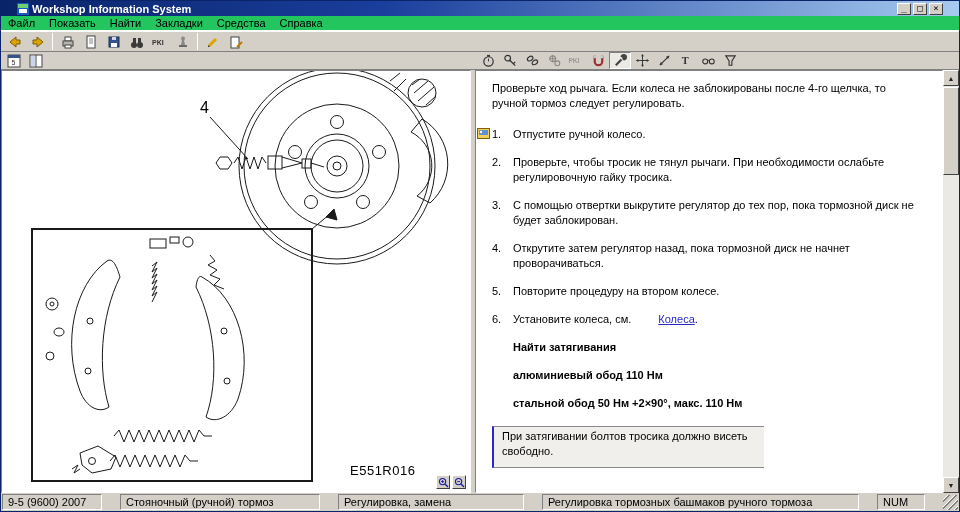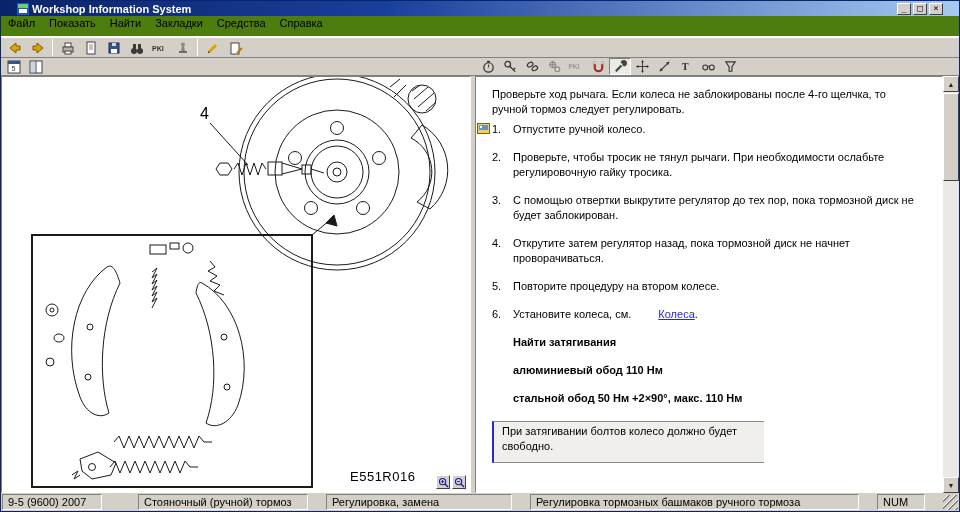--- a/index.html
+++ b/index.html
@@ -8,21 +8,21 @@
 
   .window { width:960px; height:512px; display:flex; flex-direction:column; border:1px solid #0a246a; }
 
   
   .titlebar { height:15px; background:linear-gradient(to right,#0a246a,#1a3e9c 40%,#a6caf0); display:flex; align-items:center; padding:0 16px; flex:0 0 auto; }
   .titlebar .app-icon { width:12px; height:12px; margin-right:3px; flex:0 0 auto; }
   .titlebar .title { color:#fff; font-weight:bold; font-size:11px; flex:1; white-space:nowrap; overflow:hidden; }
   .winbtn { width:14px; height:12px; margin-left:2px; font-size:9px; line-height:9px; display:flex; align-items:center; justify-content:center; background:#d4d0c8; border:1px solid; border-color:#fff #404040 #404040 #fff; color:#000; font-family:"DejaVu Sans Mono",monospace; }
 
   
-  .menubar { height:21px; display:flex; align-items:flex-start; background:#4d7c0f; border-bottom:1px solid #fff; flex:0 0 auto; }
+  .menubar { height:15px; display:flex; align-items:center; background:#22c55e; border-bottom:1px solid #fff; flex:0 0 auto; }
   .menu-item { padding:1px 7px; cursor:default; }
 
   
   .toolbar { height:21px; display:flex; align-items:center; background:#d4d0c8; border-top:1px solid #fff; border-bottom:1px solid #808080; padding-left:2px; flex:0 0 auto; }
   .tbbtn { width:23px; height:19px; display:flex; align-items:center; justify-content:center; border:1px solid transparent; background:transparent; cursor:default; }
   .tbbtn.pressed { border-color:#808080 #fff #fff #808080; background:#eceae5; }
   .tbbtn.disabled { opacity:.45; }
   .tbsep { width:1px; height:17px; background:#808080; border-right:1px solid #fff; margin:0 3px; }
 
   .iconrow { height:18px; display:flex; align-items:center; background:#d4d0c8; border-bottom:1px solid #808080; flex:0 0 auto; }
@@ -35,42 +35,42 @@
   .left-pane { width:470px; background:#fff; border:1px solid; border-color:#808080 #fff #fff #808080; position:relative; overflow:hidden; flex:0 0 auto; }
   .splitter { width:4px; background:#d4d0c8; flex:0 0 auto; cursor:col-resize; }
   .right-pane { flex:1 1 auto; background:#fff; border:1px solid; border-color:#808080 #fff #fff #808080; overflow:hidden; position:relative; }
 
   
   .zoom-controls { position:absolute; right:4px; bottom:3px; display:flex; gap:2px; }
   .zoombtn { width:14px; height:14px; background:#d4d0c8; border:1px solid; border-color:#fff #404040 #404040 #fff; display:flex; align-items:center; justify-content:center; }
 
   
   .doc { padding:10px 14px 10px 16px; font-size:11px; line-height:15px; color:#000; }
-  .doc .intro { margin-bottom:5px; max-width:432px; }
+  .doc .intro { margin-bottom:16px; max-width:432px; }
   .step { display:flex; margin-bottom:13px; position:relative; max-width:432px; }
   .step .num { width:21px; flex:0 0 auto; }
   .step .txt { flex:1 1 auto; }
   .doc a { color:#2929c8; text-decoration:underline; cursor:pointer;margin-left:24px; }
   .fig-marker { position:absolute; left:-15px; top:1px; }
   .torque-title, .torque-line { font-weight:bold; margin-top:13px; }
   .notebox { width:272px; background:#f0efec; border-top:1px solid #8a8a8a; border-bottom:1px solid #8a8a8a; border-left:2px solid #2929c8; margin:15px 0 15px 0; }
   .notebox .nb-title { color:#0000d0; font-weight:bold; padding:5px 8px 3px 8px; }
   .notebox .nb-body { padding:2px 8px 8px 8px; }
 
   
   .scrollbar { width:16px; background:#ebe9e4; display:flex; flex-direction:column; position:relative; flex:0 0 auto; }
   .sb-btn { width:16px; height:16px; background:#d4d0c8; border:1px solid; border-color:#fff #404040 #404040 #fff; font-size:7px; display:flex; align-items:center; justify-content:center; color:#222; flex:0 0 auto; }
   .sb-down { position:absolute; bottom:0; }
   .sb-thumb { position:absolute; top:17px; left:0; width:16px; height:88px; background:#d4d0c8; border:1px solid; border-color:#fff #404040 #404040 #fff; }
 
   
   .statusbar { height:18px; display:flex; align-items:center; background:#d4d0c8; padding:1px 1px 1px 1px; gap:18px; flex:0 0 auto; }
   .sseg { height:16px; border:1px solid; border-color:#808080 #fff #fff #808080; padding:1px 5px 0 5px; white-space:nowrap; overflow:hidden; }
   .sseg.f1 { width:100px; flex:0 0 auto; }
-  .sseg.f2 { width:170px; flex:0 0 auto;margin-left:18px; }
+  .sseg.f2 { width:200px; flex:0 0 auto; }
   .sseg.f3 { width:186px; flex:0 0 auto; }
   .sseg.f4 { flex:1 1 auto; }
   .sseg.fnum { width:48px; flex:0 0 auto; }
   .grip { width:15px; height:15px; background:repeating-linear-gradient(135deg, transparent 0 3px, #fff 3px 4px, #808080 4px 5px); flex:0 0 auto; }
 
   svg { display:block; }
 </style>
 </head>
 <body>
 
@@ -407,21 +407,21 @@
             <div>
               <span>Установите колеса, см. </span><a>Колеса</a><span>.</span>
             </div>
             <div class="torque-title">Найти затягивания</div>
             <div class="torque-line">алюминиевый обод 110 Нм</div>
             <div class="torque-line">стальной обод 50 Нм +2×90°, макс. 110 Нм</div>
           </div>
         </div>
 
         <div class="notebox">
-          <div class="nb-body">При затягивании болтов колесо должно будет свободно.</div>
+          <div class="nb-body">При затягивании болтов тросика должно висеть свободно.</div>
         </div>
 
       </div>
     </div>
 
     <div class="scrollbar">
       <div class="sb-btn">▲</div>
       <div class="sb-thumb"></div>
       <div class="sb-btn sb-down">▼</div>
     </div>

